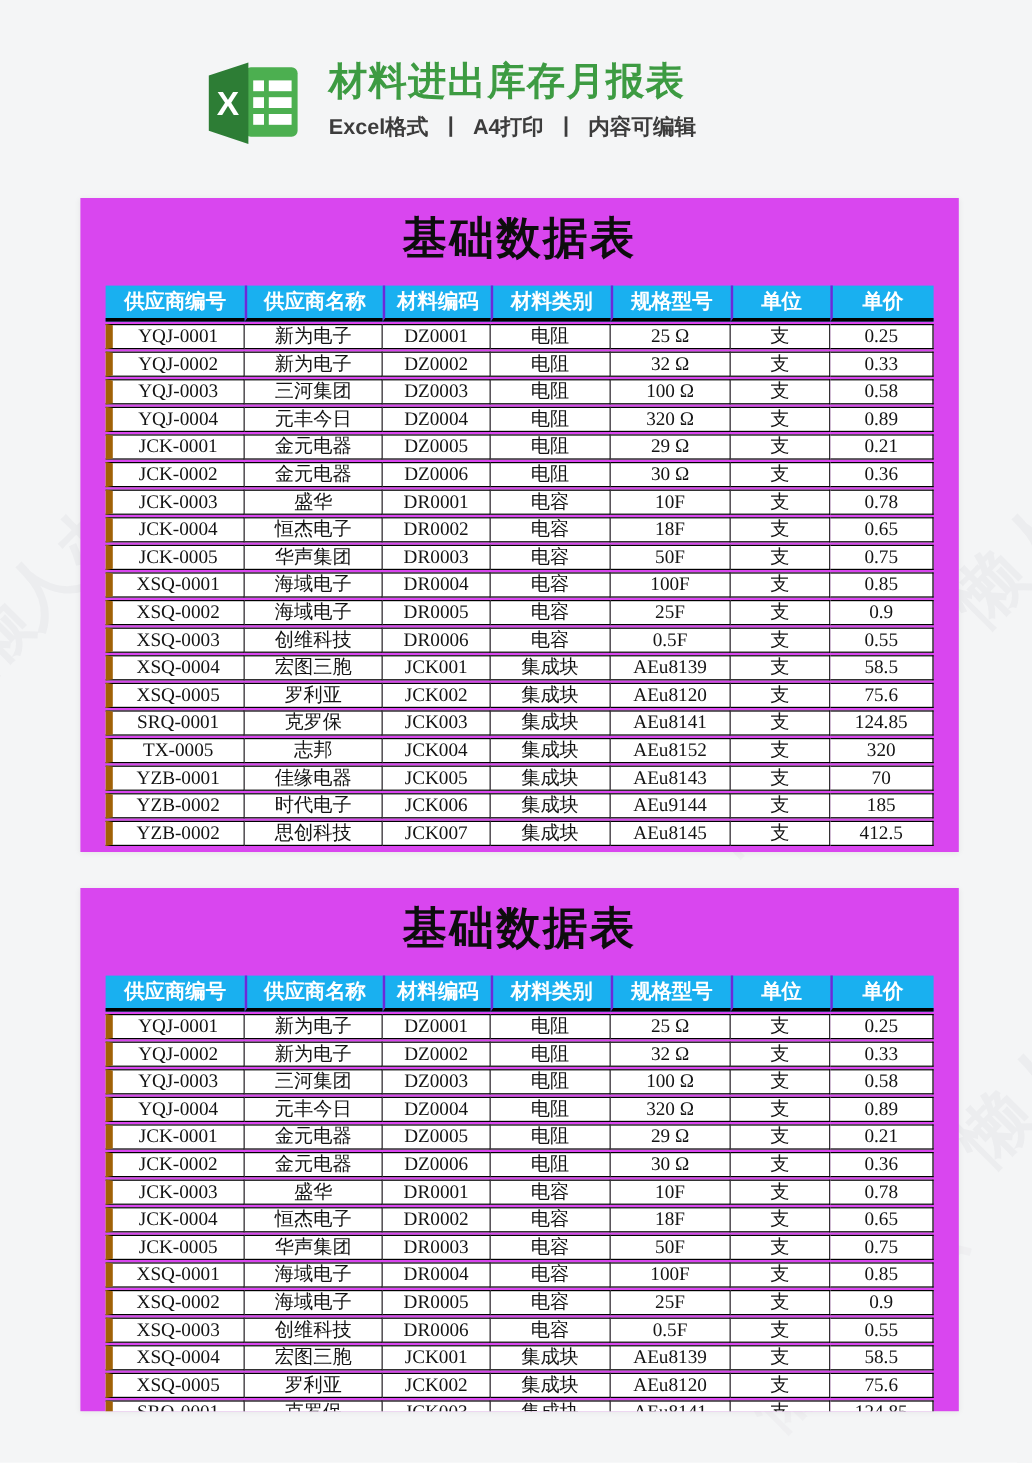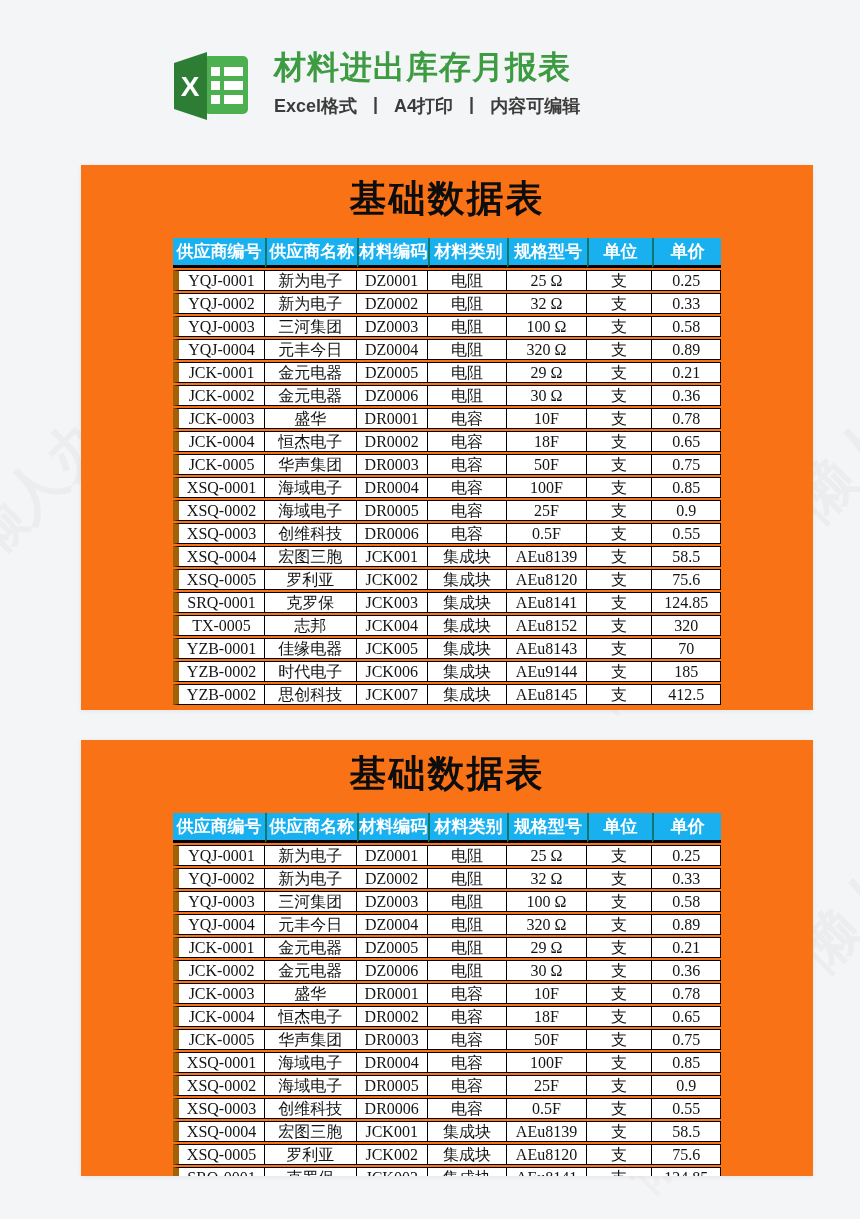--- a/index.html
+++ b/index.html
@@ -22,49 +22,49 @@
     color:#3d9b42;letter-spacing:1px;
   }
   .page-subtitle{
     margin-top:9px;
     font-size:18px;font-weight:bold;color:#3c3c3c;
     display:flex;align-items:flex-start;
   }
   .page-subtitle .divider{margin:0 16px;color:#3c3c3c;}
   
   .card{
-    position:absolute;left:81px;width:732px;
-    background:#f97316;
+    position:absolute;left:67px;width:732px;
+    background:#d946ef;
     box-shadow:0 1px 5px rgba(0,0,0,0.07);
   }
   #card-1{top:165px;height:545px;}
   #card-2{top:740px;height:436px;overflow:hidden;}
   .sheet-title{
     margin:9px 0 6px 0;
     text-align:center;
     font-size:37px;font-weight:900;color:#0d0d0d;
     letter-spacing:2px;
     font-family:"Liberation Sans",sans-serif;
   }
   
   table.data-table{
-    width:548px;margin:12px auto;
+    width:690px;margin:12px auto;
     border-collapse:separate;border-spacing:0 2px;
     table-layout:fixed;
   }
   col.c1{width:16.8%}col.c2{width:16.7%}col.c3{width:13%}
   col.c4{width:14.5%}col.c5{width:14.5%}col.c6{width:12%}col.c7{width:12.5%}
   table.data-table th{
     background:#19b0f0;color:#ffffff;
     font-size:17px;font-weight:bold;
     height:27px;padding:0;
     border-bottom:3px solid #000;
     font-family:"Liberation Sans",sans-serif;
   }
-  table.data-table th + th{border-left:2px solid #0f766e;}
+  table.data-table th + th{border-left:2px solid #6d28d9;}
   table.data-table td{
     background:#fff;
     height:19px;padding:0;
     text-align:center;vertical-align:middle;
     font-family:"Liberation Serif","DejaVu Serif",serif;
     font-size:16px;color:#141414;
     border:1px solid #000;border-left:none;
     line-height:19px;
     overflow:hidden;white-space:nowrap;
   }

